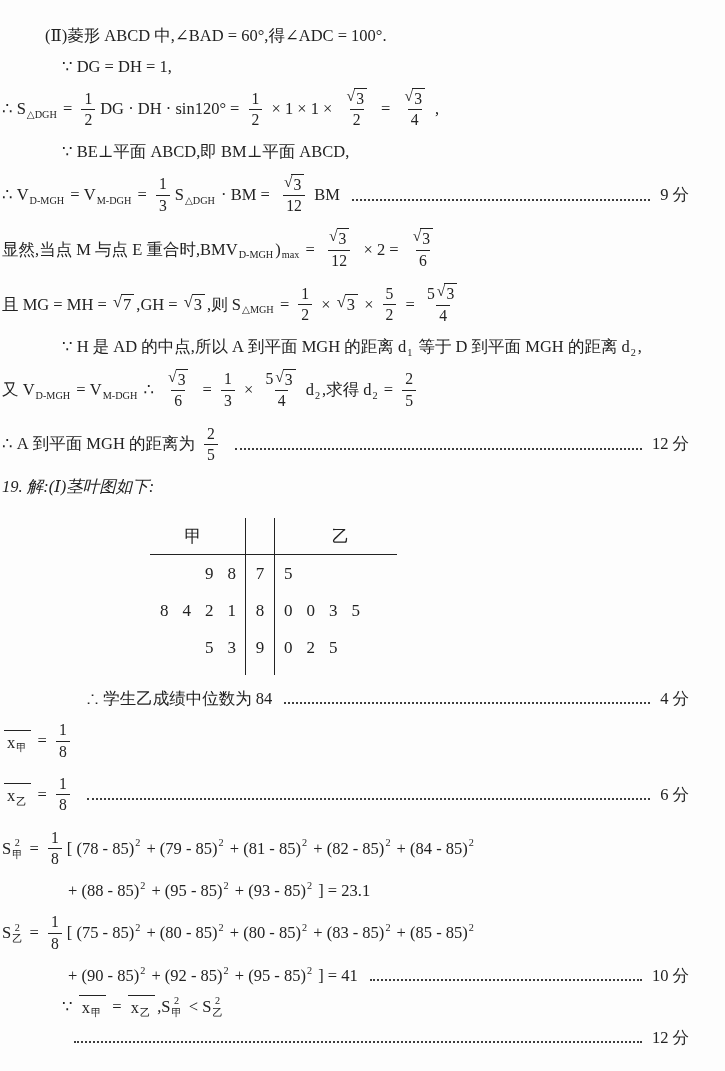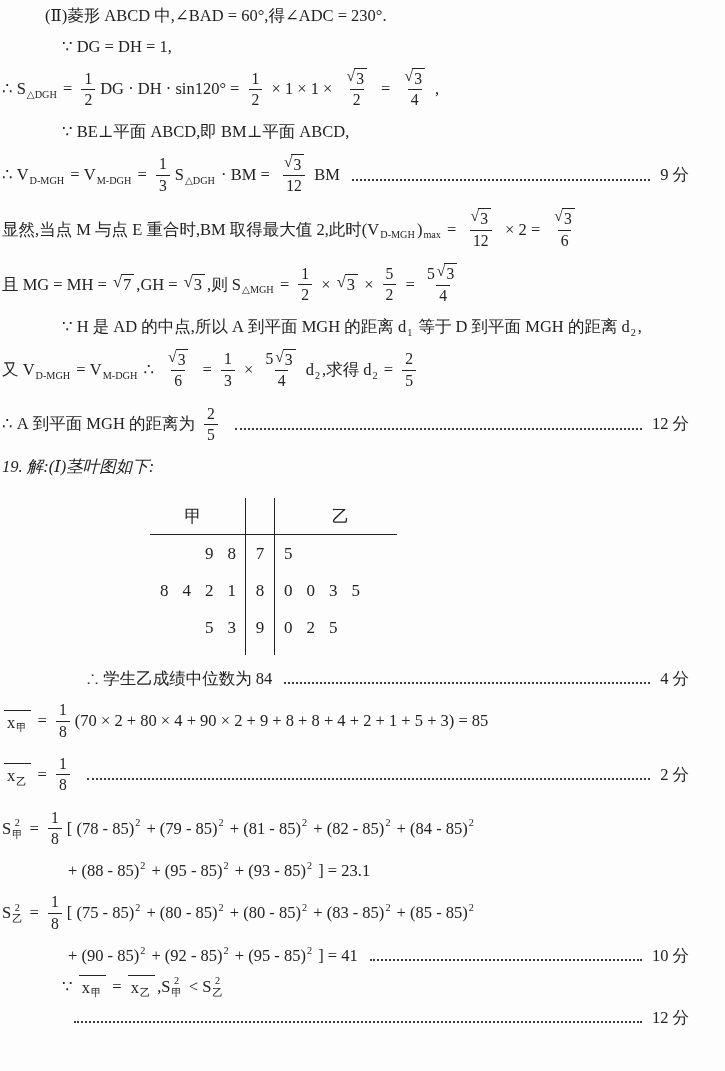--- a/index.html
+++ b/index.html
@@ -1,21 +1,21 @@
 <!DOCTYPE html>
 <html><head>
 <meta charset="utf-8">
 <style>
   html,body { margin:0; padding:0; }
   body {
     width:725px; height:1071px; background:#ffffff; color:#222;
     font-family:"Liberation Serif","DejaVu Serif",serif;
     overflow:hidden;
   }
-  .page { box-sizing:border-box; width:725px; height:1071px; padding:0 36px 12px 2px;
+  .page { box-sizing:border-box; width:725px; height:1071px; padding:20px 36px 12px 2px;
           display:flex; flex-direction:column; background:#fdfdfd; }
   #content { display:flex; flex-direction:column; }
   .line { display:flex; align-items:center; margin:3.5px 0; font-size:16.5px; min-height:24px; }
   .line.tall { margin:6px 0; }
   .ind0 { margin-left:0;font-style:italic; }
   .ind1 { margin-left:43px; }
   .ind2 { margin-left:60px; }
   .ind3 { margin-left:84px;align-items:center; }
   .ind4 { margin-left:66px; }
   .tk-t, .tk-v { white-space:pre; }
@@ -51,21 +51,21 @@
 
 <div class="page">
   <div id="content">
       <div class="line ind1">
         <span class="tk tk-t">(Ⅱ)菱形 </span>
         <span class="tk tk-v">ABCD</span>
         <span class="tk tk-t"> 中,∠</span>
         <span class="tk tk-v">BAD</span>
         <span class="tk tk-t"> = 60°,得∠</span>
         <span class="tk tk-v">ADC</span>
-        <span class="tk tk-t"> = 230°.</span>
+        <span class="tk tk-t"> = 100°.</span>
       </div>
       <div class="line ind2">
         <span class="tk tk-t">∵ </span>
         <span class="tk tk-v">DG</span>
         <span class="tk tk-t"> = </span>
         <span class="tk tk-v">DH</span>
         <span class="tk tk-t"> = 1,</span>
       </div>
       <div class="line ind2 tall">
         <span class="tk tk-t">∴ </span>
@@ -181,21 +181,20 @@
         <span class="tk tk-dots"></span>
         <span class="tk tk-t">9 分</span>
       </div>
       <div class="line ind2 tall">
         <span class="tk tk-t">显然,当点 </span>
         <span class="tk tk-v">M</span>
         <span class="tk tk-t"> 与点 </span>
         <span class="tk tk-v">E</span>
         <span class="tk tk-t"> 重合时,</span>
         <span class="tk tk-v">BM</span>
-        <span class="tk tk-t"> 取得最大值 2,此时(</span>
         <span class="tk tk-v">V</span>
         <span class="tk tk-sub">
           <span class="tk tk-v">D-MGH</span>
         </span>
         <span class="tk tk-t">)</span>
         <span class="tk tk-sub">
           <span class="tk tk-v">max</span>
         </span>
         <span class="tk tk-t"> = </span>
         <span class="tk tk-frac">
@@ -470,40 +469,39 @@
         </span>
         <span class="tk tk-t"> = </span>
         <span class="tk tk-frac">
           <span class="fr-num">
             <span class="tk tk-t">1</span>
           </span>
           <span class="fr-den">
             <span class="tk tk-t">8</span>
           </span>
         </span>
-        <span class="tk tk-t">(70 × 2 + 80 × 4 + 90 × 2 + 9 + 8 + 8 + 4 + 2 + 1 + 5 + 3) = 85</span>
       </div>
       <div class="line ind2 tall">
         <span class="tk tk-bar">
           <span class="tk tk-v">x</span>
           <span class="tk tk-sub">
             <span class="tk tk-t">乙</span>
           </span>
         </span>
         <span class="tk tk-t"> = </span>
         <span class="tk tk-frac">
           <span class="fr-num">
             <span class="tk tk-t">1</span>
           </span>
           <span class="fr-den">
             <span class="tk tk-t">8</span>
           </span>
         </span>
         <span class="tk tk-dots"></span>
-        <span class="tk tk-t">2 分</span>
+        <span class="tk tk-t">6 分</span>
       </div>
       <div class="line ind2 tall">
         <span class="tk tk-v">S</span>
         <span class="tk tk-ss">
           <span class="ss-sup">2</span>
           <span class="ss-sub">甲</span>
         </span>
         <span class="tk tk-t"> = </span>
         <span class="tk tk-frac">
           <span class="fr-num">

